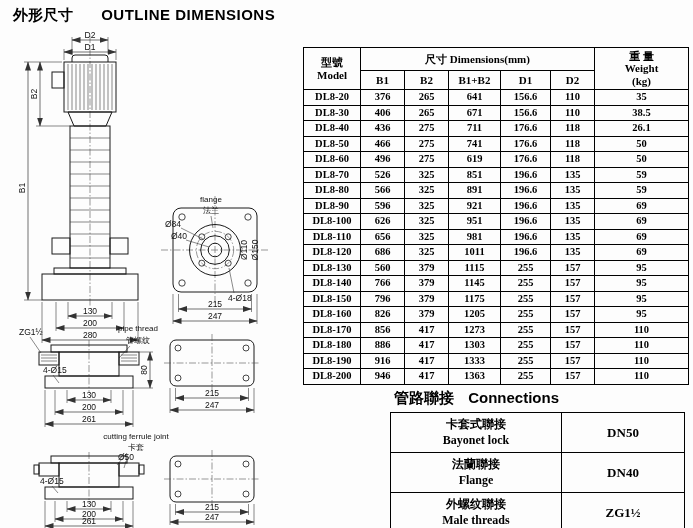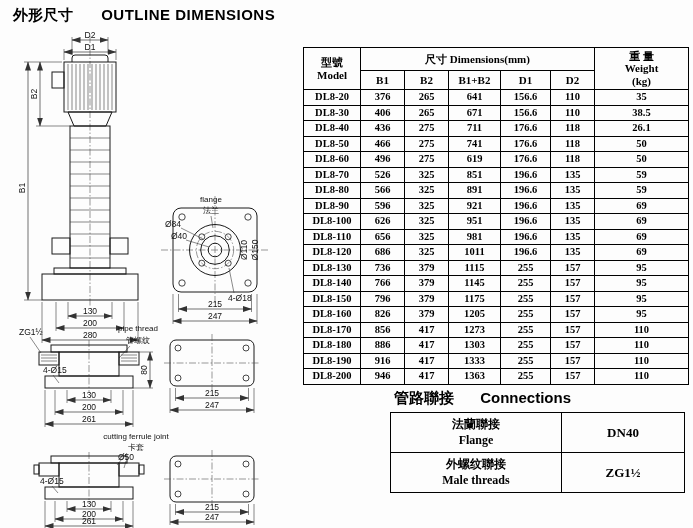--- a/index.html
+++ b/index.html
@@ -21,21 +21,21 @@
     padding-left:39px;
   }
   .dim-table th, .dim-table td { border:1px solid #000; text-align:center; padding:0; overflow:hidden; }
   .dim-table thead th { font-weight:bold; font-size:11px; line-height:1.15; }
   .dim-table .h-row1 th { height:22px; }
   .dim-table .h-row2 th { height:18px; }
   .dim-table tbody td { font-size:10.5px; font-weight:bold; height:14.5px; line-height:14.5px; white-space:nowrap; }
 
   
   .conn-title { position:absolute; left:394px; top:389px; font-size:15px; font-weight:bold; white-space:nowrap; }
-  .conn-title .en { margin-left:22px; }
+  .conn-title .en { margin-left:10px; }
   .conn-table {
     position:absolute; left:390px; top:412px; width:295px;
     border-collapse:collapse; font-family:"Liberation Serif", serif;
   }
   .conn-table td { border:1px solid #000; text-align:center; }
   .conn-table .conn-label { width:168px; height:37px; font-size:12px; font-weight:bold; line-height:1.3; }
   .conn-table .conn-value { font-size:13px; font-weight:bold; }
 
   
   .ol  { fill:none; stroke:#1a1a1a; stroke-width:1; }
@@ -387,21 +387,21 @@
           <td>DL8-120</td>
           <td>686</td>
           <td>325</td>
           <td>1011</td>
           <td>196.6</td>
           <td>135</td>
           <td>69</td>
         </tr>
         <tr>
           <td>DL8-130</td>
-          <td>736</td>
+          <td>560</td>
           <td>379</td>
           <td>1115</td>
           <td>255</td>
           <td>157</td>
           <td>95</td>
         </tr>
         <tr>
           <td>DL8-140</td>
           <td>766</td>
           <td>379</td>
@@ -468,20 +468,27 @@
   </table>
 
   <div class="conn-title">
     <span class="zh">管路聯接</span>
     <span class="en">Connections</span>
   </div>
   <table class="conn-table">
     <tbody>
         <tr>
           <td class="conn-label">
+            <div>卡套式聯接</div>
+            <div>Bayonet lock</div>
+          </td>
+          <td class="conn-value">DN50</td>
+        </tr>
+        <tr>
+          <td class="conn-label">
             <div>法蘭聯接</div>
             <div>Flange</div>
           </td>
           <td class="conn-value">DN40</td>
         </tr>
         <tr>
           <td class="conn-label">
             <div>外螺纹聯接</div>
             <div>Male threads</div>
           </td>

